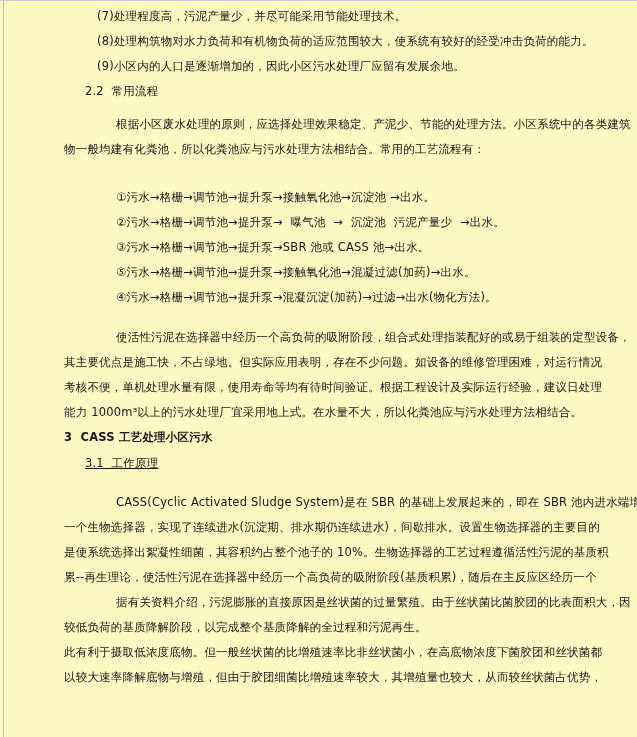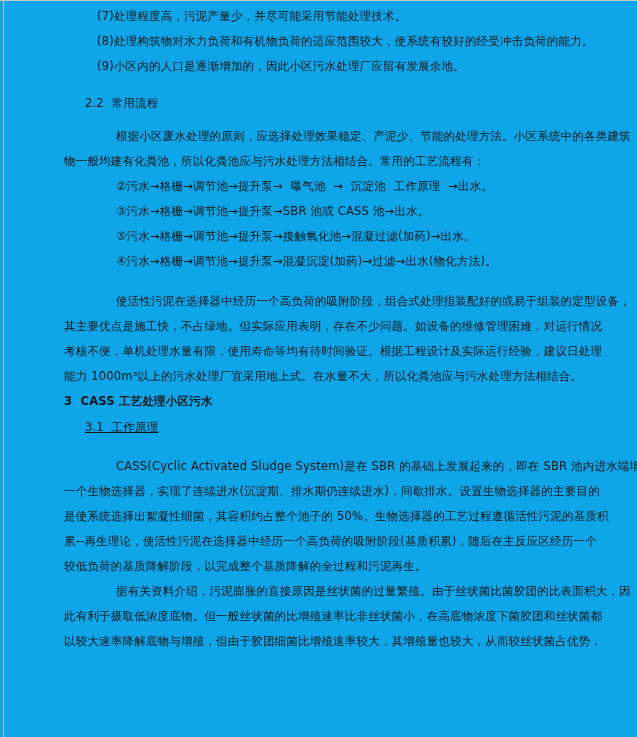--- a/index.html
+++ b/index.html
@@ -1,20 +1,20 @@
 <!DOCTYPE html>
 <html><head>
 <meta charset="utf-8">
 <style>
   html, body { margin: 0; padding: 0; background: #ffffff; }
   .page {
     position: relative;
     width: 637px;
     height: 737px;
-    background: #0ea5e9;
+    background: #fef9c3;
     overflow: hidden;
     font-family: "DejaVu Sans", sans-serif;
     border-top: 1px solid #c9c9c9;
     box-sizing: border-box;
   }
   .left-edge {
     position: absolute;
     left: 3px; top: 0; bottom: 0;
     width: 1px;
     background: #bdbdbd;
@@ -29,21 +29,21 @@
     height: 25px;
     line-height: 25px;
     white-space: pre;
   }
   .item  { padding-left: 33px; }   
   .first { padding-left: 52px; }   
   .flow  { padding-left: 52px; }   
   .h-sub { padding-left: 21px; }   
   .h-main { font-weight: bold; }   
   .mt8  { margin-top: 8px; }
-  .mt12 { margin-top: 12px; }
+  .mt12 { margin-top: 0; }
   .mt13 { }
   .mt14 { margin-top: 14px; }
   .mt15 { margin-top: 15px; }
   .mt17 { margin-top: 1px; text-decoration: underline; }
   .mt23 { margin-top: 23px; }
 </style>
 </head>
 <body>
 
 <div class="page">
@@ -52,38 +52,39 @@
 
     <div class="line item">(7)处理程度高，污泥产量少，并尽可能采用节能处理技术。</div>
     <div class="line item">(8)处理构筑物对水力负荷和有机物负荷的适应范围较大，使系统有较好的经受冲击负荷的能力。</div>
     <div class="line item">(9)小区内的人口是逐渐增加的，因此小区污水处理厂应留有发展余地。</div>
 
     <div class="line h-sub mt12">2.2  常用流程</div>
 
     <div class="line first mt8">根据小区废水处理的原则，应选择处理效果稳定、产泥少、节能的处理方法。小区系统中的各类建筑</div>
     <div class="line">物一般均建有化粪池，所以化粪池应与污水处理方法相结合。常用的工艺流程有：</div>
 
-    <div class="line flow">②污水→格栅→调节池→提升泵→  曝气池  →  沉淀池  工作原理  →出水。</div>
+    <div class="line flow mt23">①污水→格栅→调节池→提升泵→接触氧化池→沉淀池 →出水。</div>
+    <div class="line flow">②污水→格栅→调节池→提升泵→  曝气池  →  沉淀池  污泥产量少  →出水。</div>
     <div class="line flow">③污水→格栅→调节池→提升泵→SBR 池或 CASS 池→出水。</div>
     <div class="line flow">⑤污水→格栅→调节池→提升泵→接触氧化池→混凝过滤(加药)→出水。</div>
     <div class="line flow">④污水→格栅→调节池→提升泵→混凝沉淀(加药)→过滤→出水(物化方法)。</div>
 
     <div class="line first mt15">使活性污泥在选择器中经历一个高负荷的吸附阶段，组合式处理指装配好的或易于组装的定型设备，</div>
     <div class="line">其主要优点是施工快，不占绿地。但实际应用表明，存在不少问题。如设备的维修管理困难，对运行情况</div>
     <div class="line">考核不便，单机处理水量有限，使用寿命等均有待时间验证。根据工程设计及实际运行经验，建议日处理</div>
     <div class="line">能力 1000m³以上的污水处理厂宜采用地上式。在水量不大，所以化粪池应与污水处理方法相结合。</div>
 
     <div class="line h-main mt13">3  CASS 工艺处理小区污水</div>
 
     <div class="line h-sub mt17">3.1  工作原理</div>
 
     <div class="line first mt14">CASS(Cyclic Activated Sludge System)是在 SBR 的基础上发展起来的，即在 SBR 池内进水端增加了</div>
     <div class="line">一个生物选择器，实现了连续进水(沉淀期、排水期仍连续进水)，间歇排水。设置生物选择器的主要目的</div>
-    <div class="line">是使系统选择出絮凝性细菌，其容积约占整个池子的 50%。生物选择器的工艺过程遵循活性污泥的基质积</div>
+    <div class="line">是使系统选择出絮凝性细菌，其容积约占整个池子的 10%。生物选择器的工艺过程遵循活性污泥的基质积</div>
     <div class="line">累--再生理论，使活性污泥在选择器中经历一个高负荷的吸附阶段(基质积累)，随后在主反应区经历一个</div>
+    <div class="line first mt13">据有关资料介绍，污泥膨胀的直接原因是丝状菌的过量繁殖。由于丝状菌比菌胶团的比表面积大，因</div>
+
     <div class="line">较低负荷的基质降解阶段，以完成整个基质降解的全过程和污泥再生。</div>
-
-    <div class="line first mt13">据有关资料介绍，污泥膨胀的直接原因是丝状菌的过量繁殖。由于丝状菌比菌胶团的比表面积大，因</div>
     <div class="line">此有利于摄取低浓度底物。但一般丝状菌的比增殖速率比非丝状菌小，在高底物浓度下菌胶团和丝状菌都</div>
     <div class="line">以较大速率降解底物与增殖，但由于胶团细菌比增殖速率较大，其增殖量也较大，从而较丝状菌占优势，</div>
 
   </div>
 </div>
 
 </body></html>

